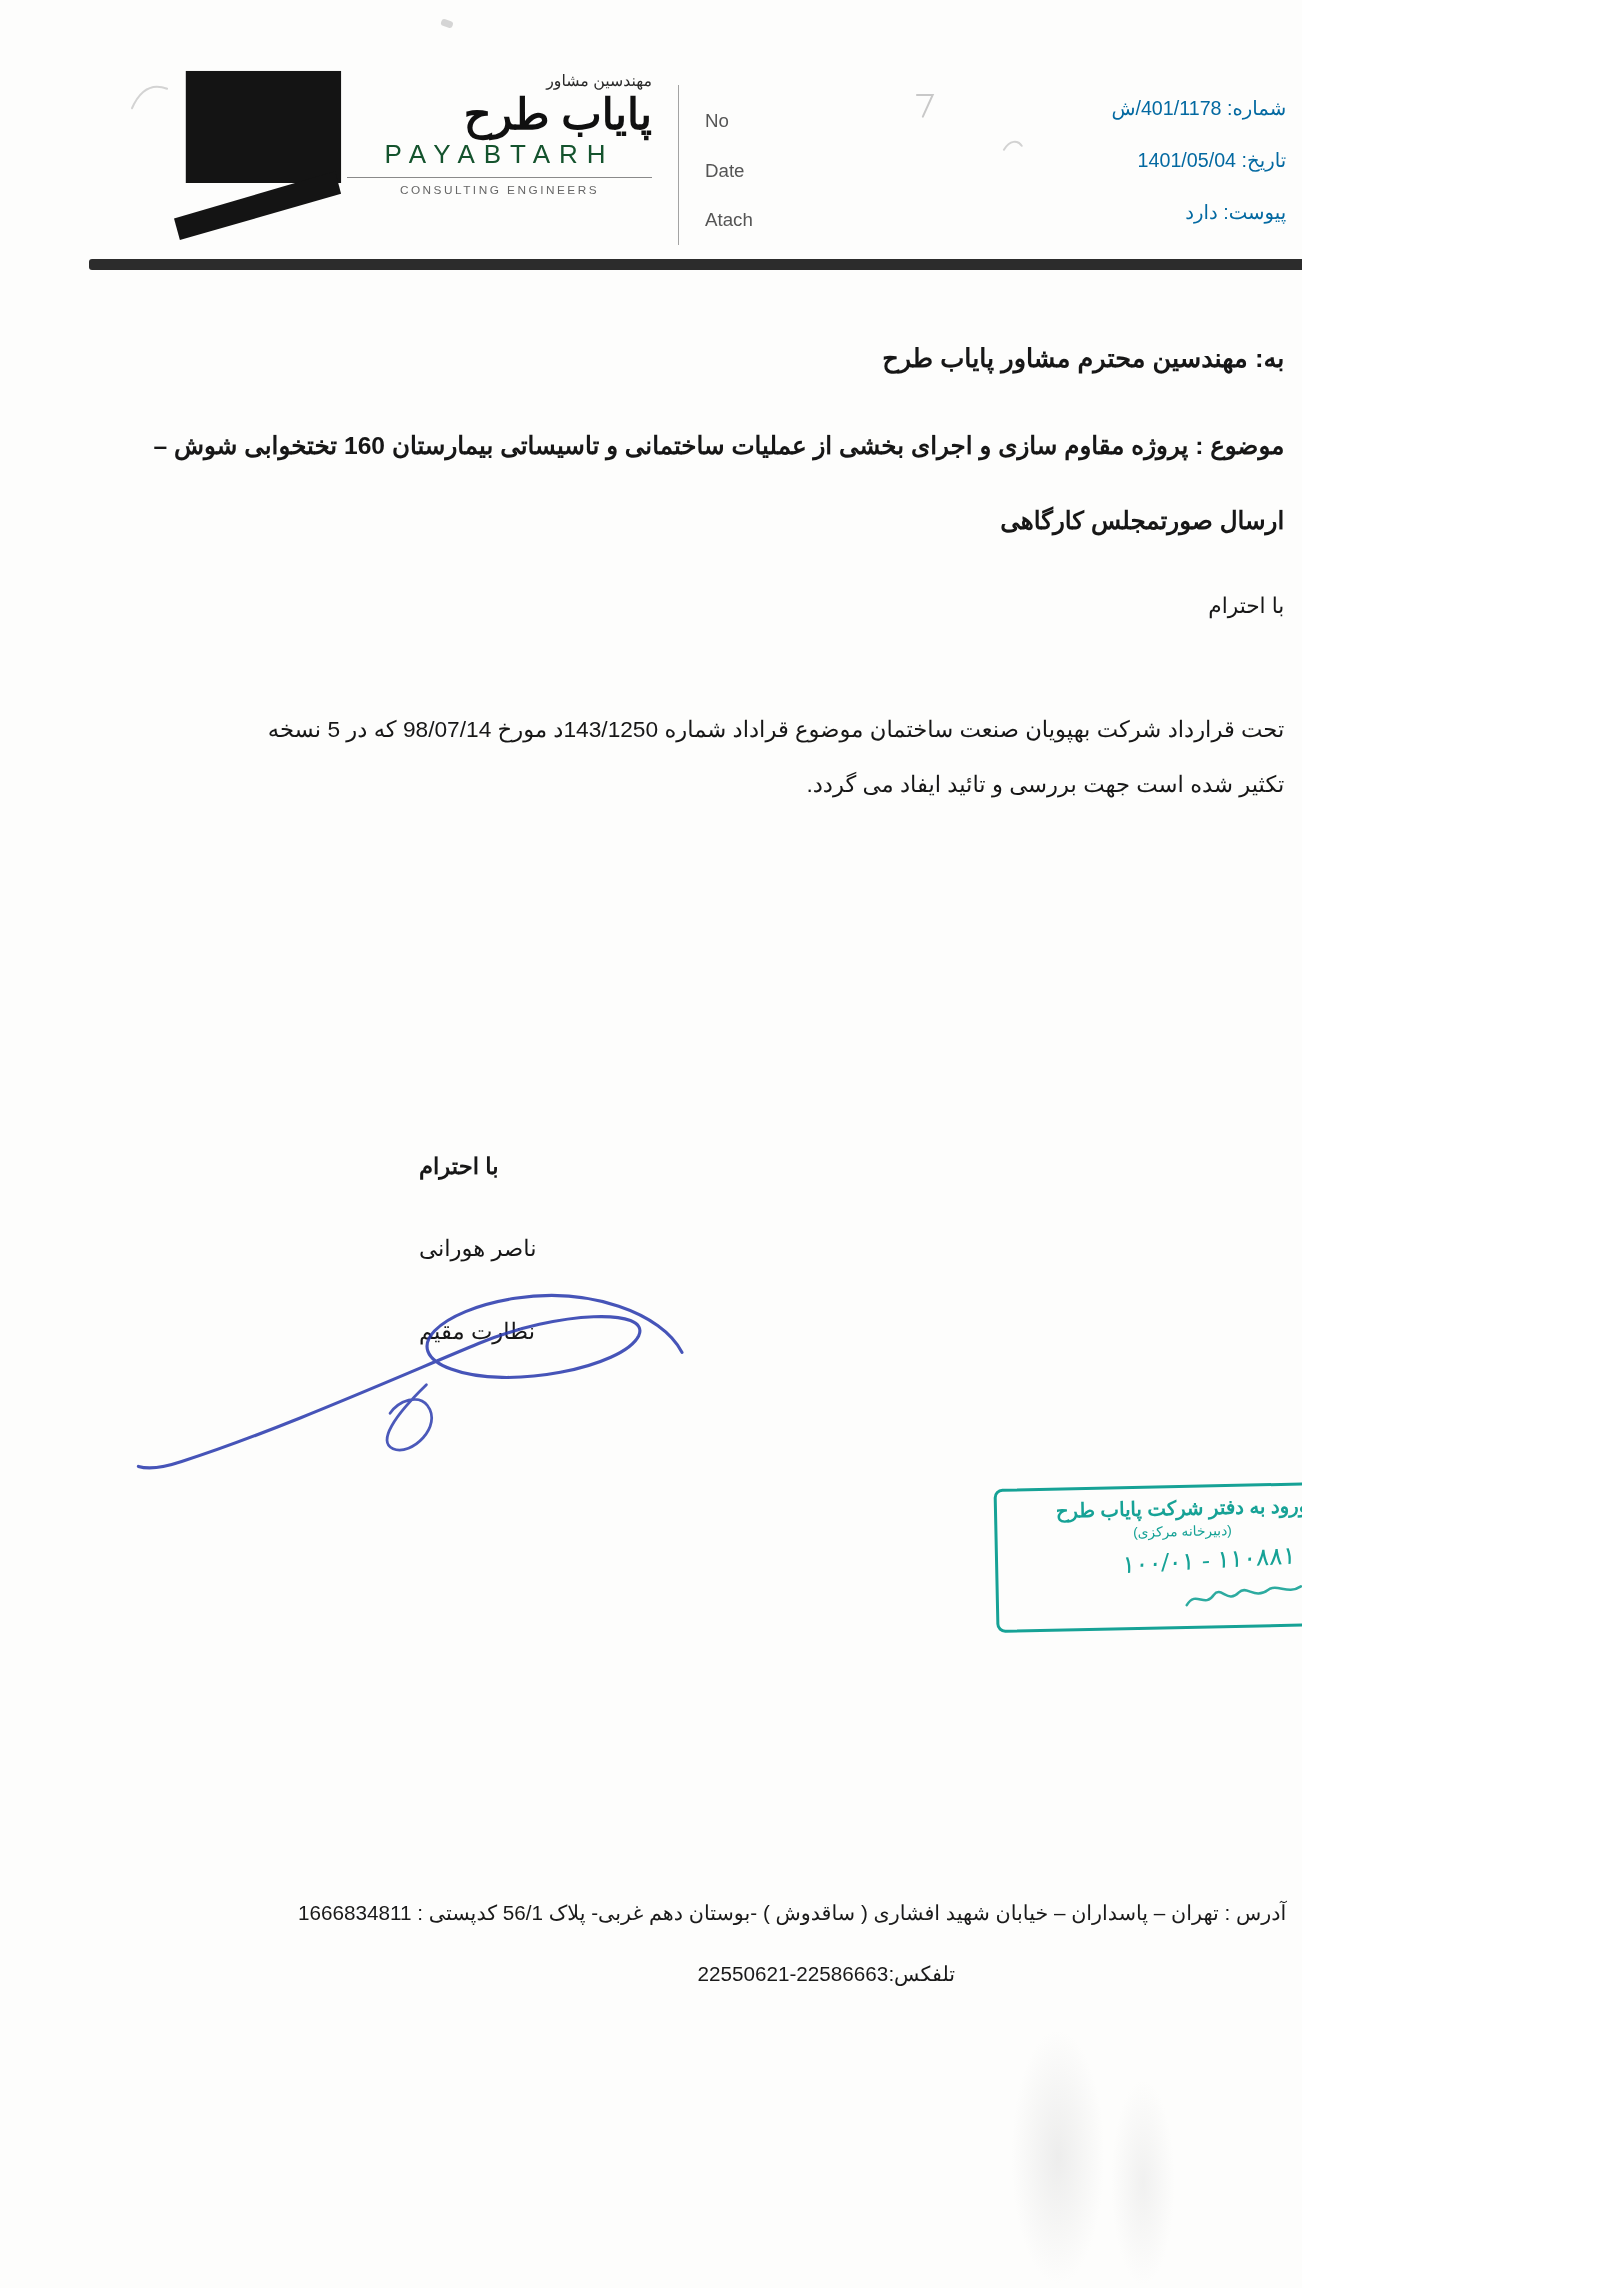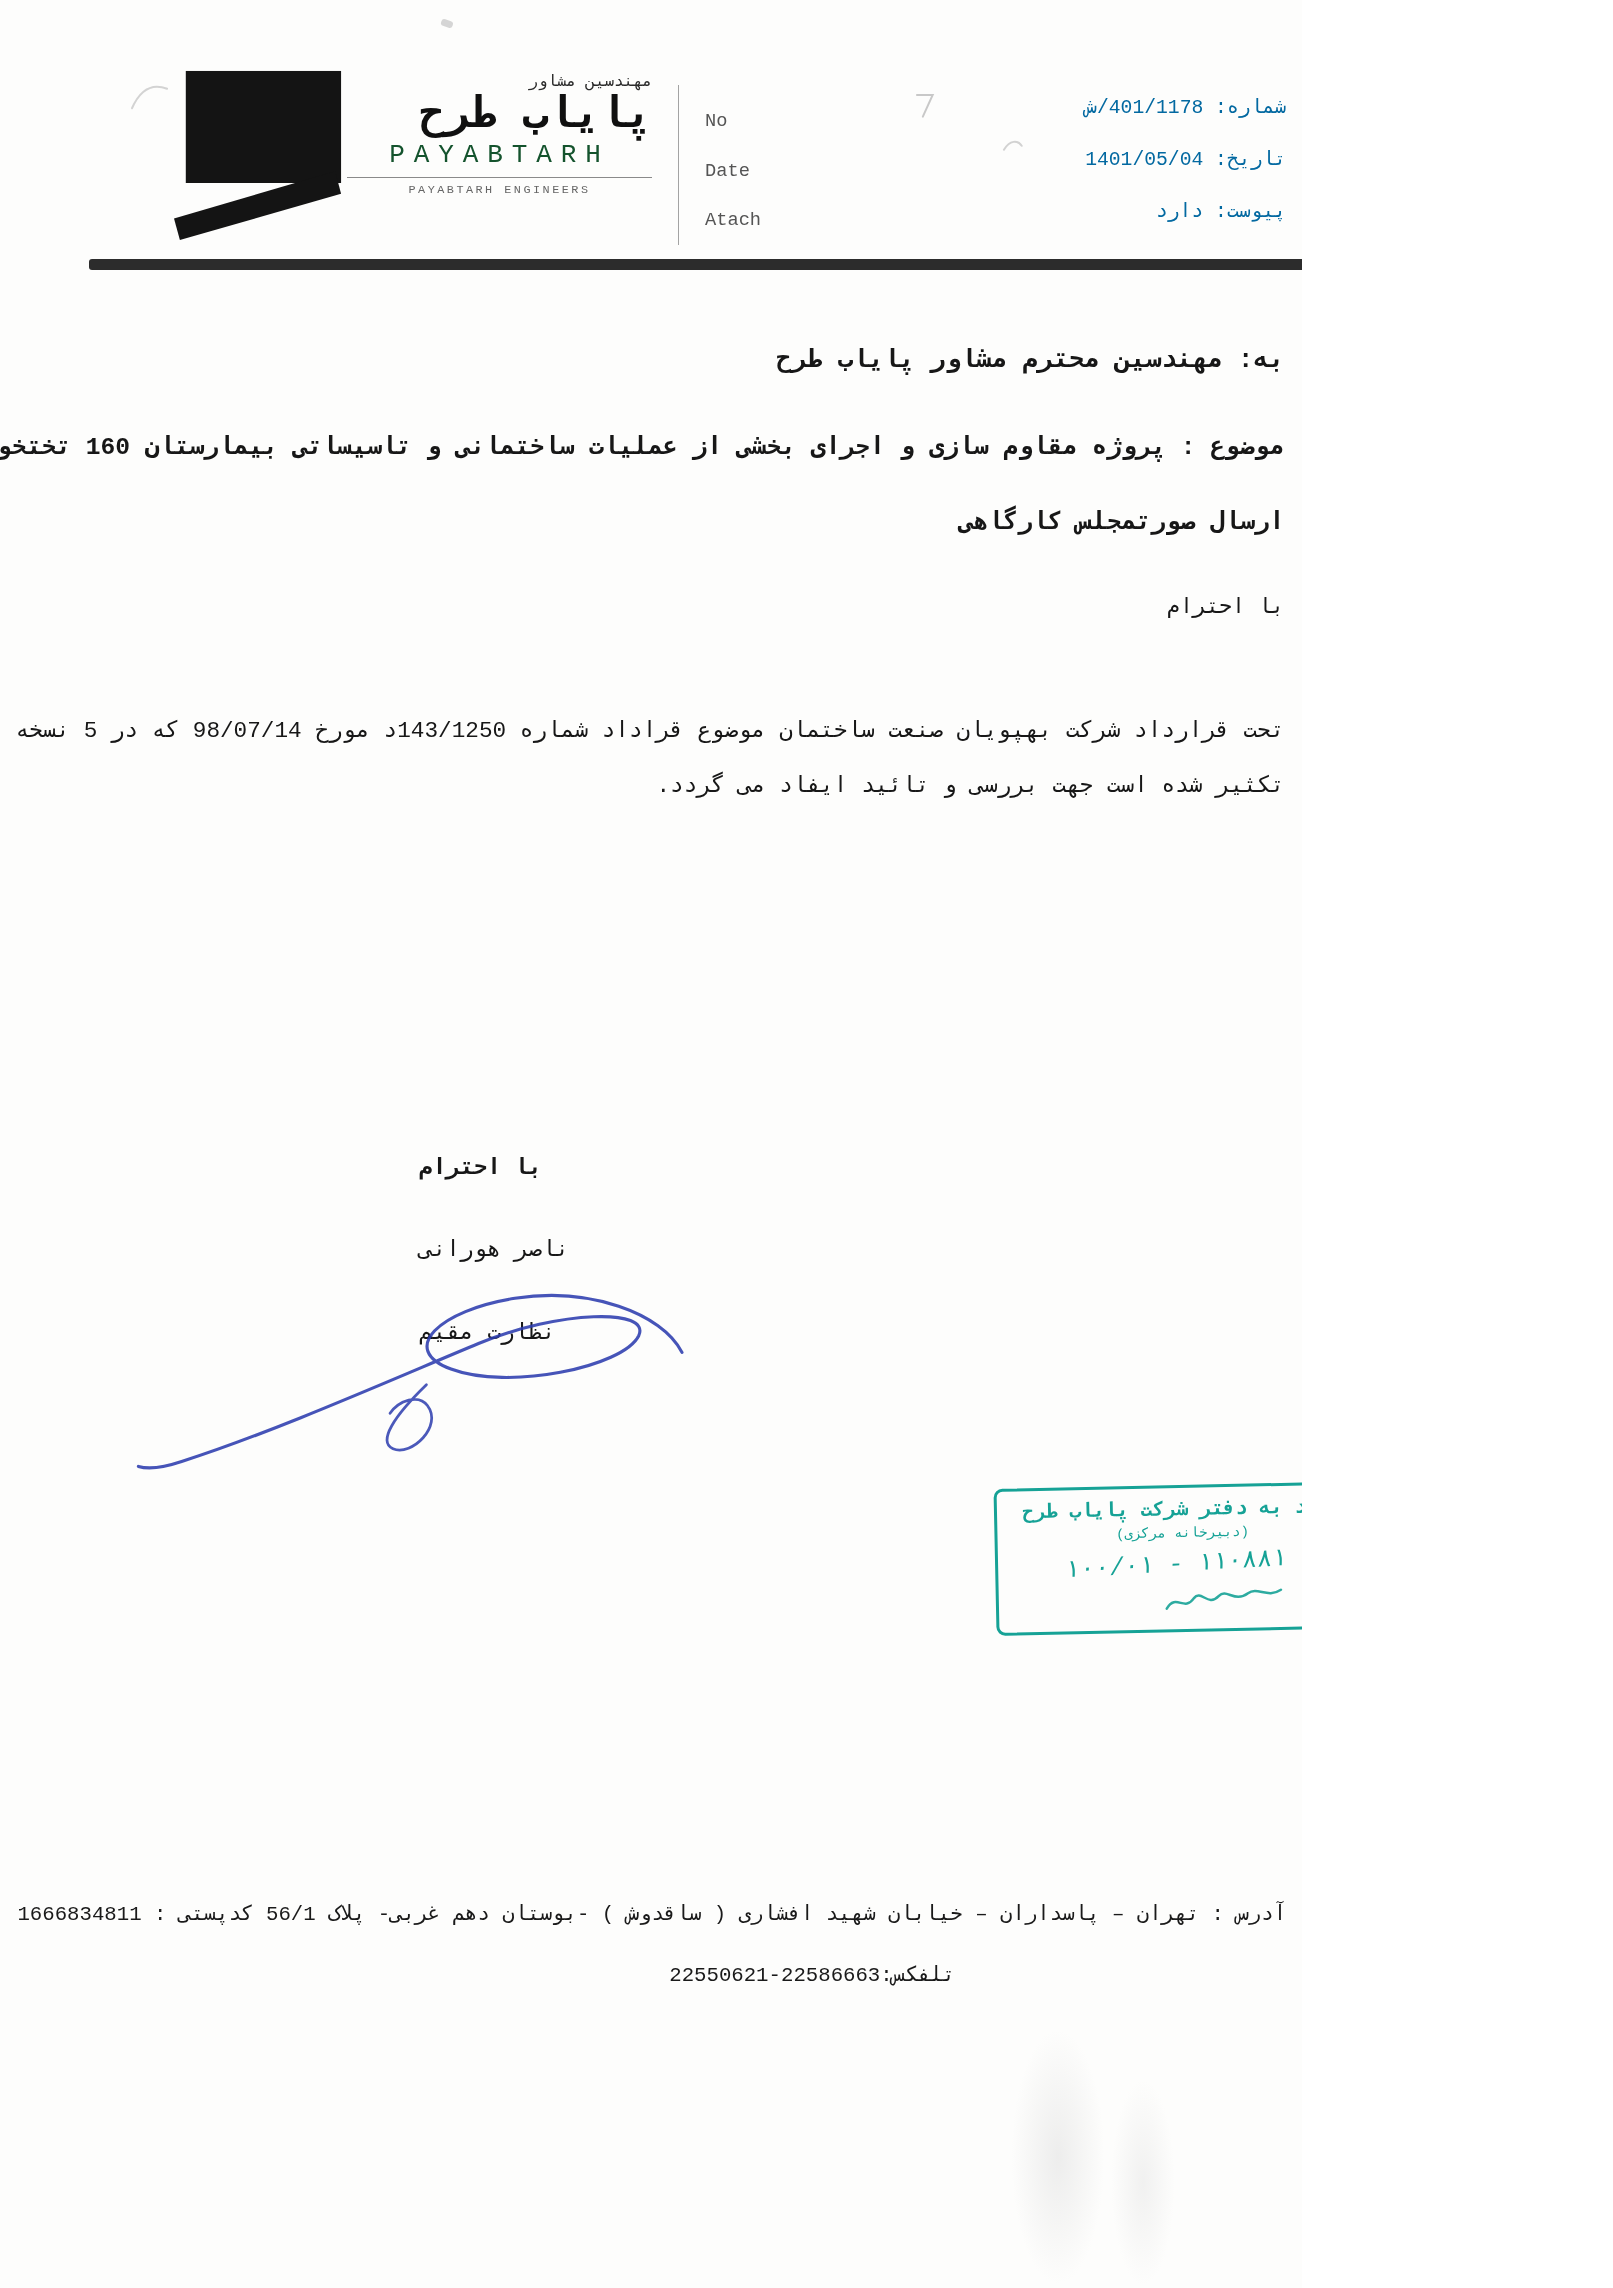--- a/index.html
+++ b/index.html
@@ -1,21 +1,21 @@
 <!DOCTYPE html>
 <html><head>
 <meta charset="utf-8">
 <style>
   html, body { margin: 0; padding: 0; background: #ffffff; }
   .page {
     position: relative;
     width: 1302px;
     height: 2288px;
     background: #fdfdfc;
-    font-family: Liberation Mono, monospace;
+    font-family: Liberation Sans, sans-serif;
     color: #1c1c1c;
     overflow: hidden;
   }
   .abs { position: absolute; }
 
   
   .logo-mark { left: 172px; top: 69px; width: 175px; height: 171px; }
   .logo-text { left: 347px; top: 71px; width: 305px; }
   .fa-small { font-size: 15.8px; color: #2a2a2a; text-align: right; direction: rtl; padding-left: 7.9px; }
   .fa-large { font-size: 43px; font-weight: bold; color: #101010; text-align: right; direction: rtl; line-height: 1.15; }
@@ -81,21 +81,21 @@
 
   <svg class="abs logo-mark" viewBox="0 0 178 174" aria-hidden="true">
     <rect x="14" y="2" width="158" height="114" fill="#141414"></rect>
     <polygon points="2,152 166,104 172,127 8,174" fill="#141414"></polygon>
   </svg>
 
   <div class="abs logo-text">
     <div class="fa-small">مهندسین مشاور</div>
     <div class="fa-large">پایاب طرح</div>
     <div class="en-name">PAYABTARH</div>
-    <div class="en-sub">PAYABTARH ENGINEERS</div>
+    <div class="en-sub">CONSULTING ENGINEERS</div>
   </div>
 
   <div class="abs vdiv"></div>
 
   <div class="abs hlabel hlabel-no">No</div>
   <div class="abs hlabel hlabel-date">Date</div>
   <div class="abs hlabel hlabel-atach">Atach</div>
 
   <div class="abs meta">
     <div class="meta-line">شماره: 401/1178/ش</div>

